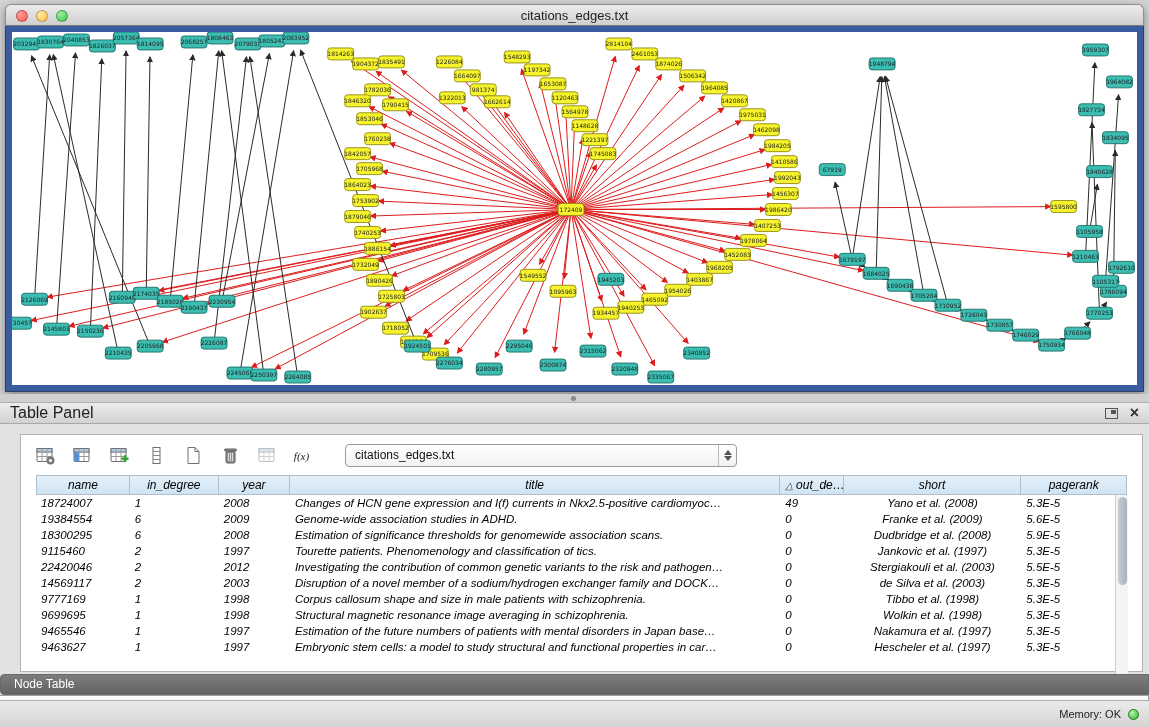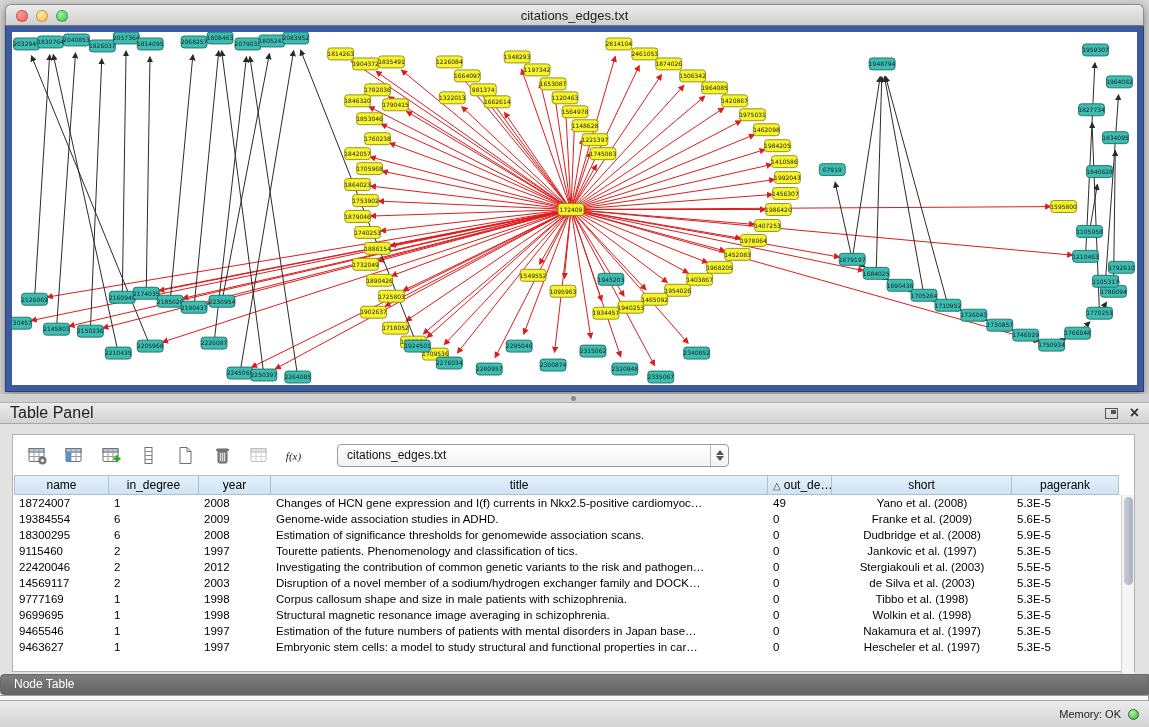--- a/index.html
+++ b/index.html
@@ -26,34 +26,34 @@
   .split-strip { height:8px; background:#d0d0d0; position:relative; }
   .split-dot { position:absolute; left:571px; top:2px; width:5px; height:5px; border-radius:50%; background:#8a8a8a; }
   .panel-header { height:22px; background:linear-gradient(#ececec,#d2d2d2); border-top:1px solid #b0b0b0;
     border-bottom:1px solid #a8a8a8; display:flex; align-items:center; padding:0 10px; }
   .panel-title { font-size:16px; color:#222; }
   .panel-header .spacer { flex:1; }
   .float-icon { width:13px; height:11px; border:1.5px solid #555; position:relative; margin-right:12px; cursor:pointer; }
   .float-icon::after { content:""; position:absolute; right:1px; top:1px; width:5px; height:4px; background:#555; }
   .close-icon { font-size:16px; font-weight:bold; color:#333; line-height:14px; cursor:pointer; }
 
-  .panel { position:absolute; left:12px; top:40px; width:1123px; height:238px; background:#fff;
+  .panel { position:absolute; left:20px; top:40px; width:1123px; height:238px; background:#fff;
     border:1px solid #b2b2b2; }
   .toolbar { height:40px; display:flex; align-items:center; padding-left:12px; gap:13px; }
   .tool-btn { width:24px; height:24px; display:flex; align-items:center; justify-content:center; cursor:pointer; border-radius:3px; }
   .combo { margin-left:16px; width:392px; height:23px; border:1px solid #9a9a9a; border-radius:4px;
     background:linear-gradient(#ffffff,#f2f2f2); display:flex; align-items:center; cursor:pointer; }
   .combo-text { flex:1; font-size:12px; color:#111; padding-left:9px; }
   .combo-arrows { width:18px; height:100%; border-left:1px solid #bbb; display:flex; flex-direction:column;
     align-items:center; justify-content:center; gap:1px; }
   .arr-up { width:0; height:0; border-left:4px solid transparent; border-right:4px solid transparent; border-bottom:5px solid #555; }
   .arr-dn { width:0; height:0; border-left:4px solid transparent; border-right:4px solid transparent; border-top:5px solid #555; }
 
   
-  .table-wrap { position:relative; margin:0 1px; }
+  .table-wrap { position:relative; margin:0 15px;font-style:italic; }
   .thead { display:flex; }
   .tcell { box-sizing:border-box; padding:1px 5px; font-size:11.5px; color:#000;
     white-space:nowrap; overflow:hidden; }
   .hcell { background:linear-gradient(#e3f0fa,#cfe4f3); border:1px solid #aebfcd; border-left:none;
     text-align:center; font-size:12px; height:20px; line-height:17px; cursor:pointer; }
   .hcell:first-child { border-left:1px solid #aebfcd; }
   .hcell .sort { margin-right:3px; font-size:10px; color:#444; }
   .trow { display:flex; height:16px; line-height:15px; cursor:default; }
   .c0 { width:95px; } .c1 { width:90px; } .c2 { width:72px; } .c3 { width:497px; }
   .c4 { width:64px; } .c5 { width:180px; } .c6 { width:107px; }

